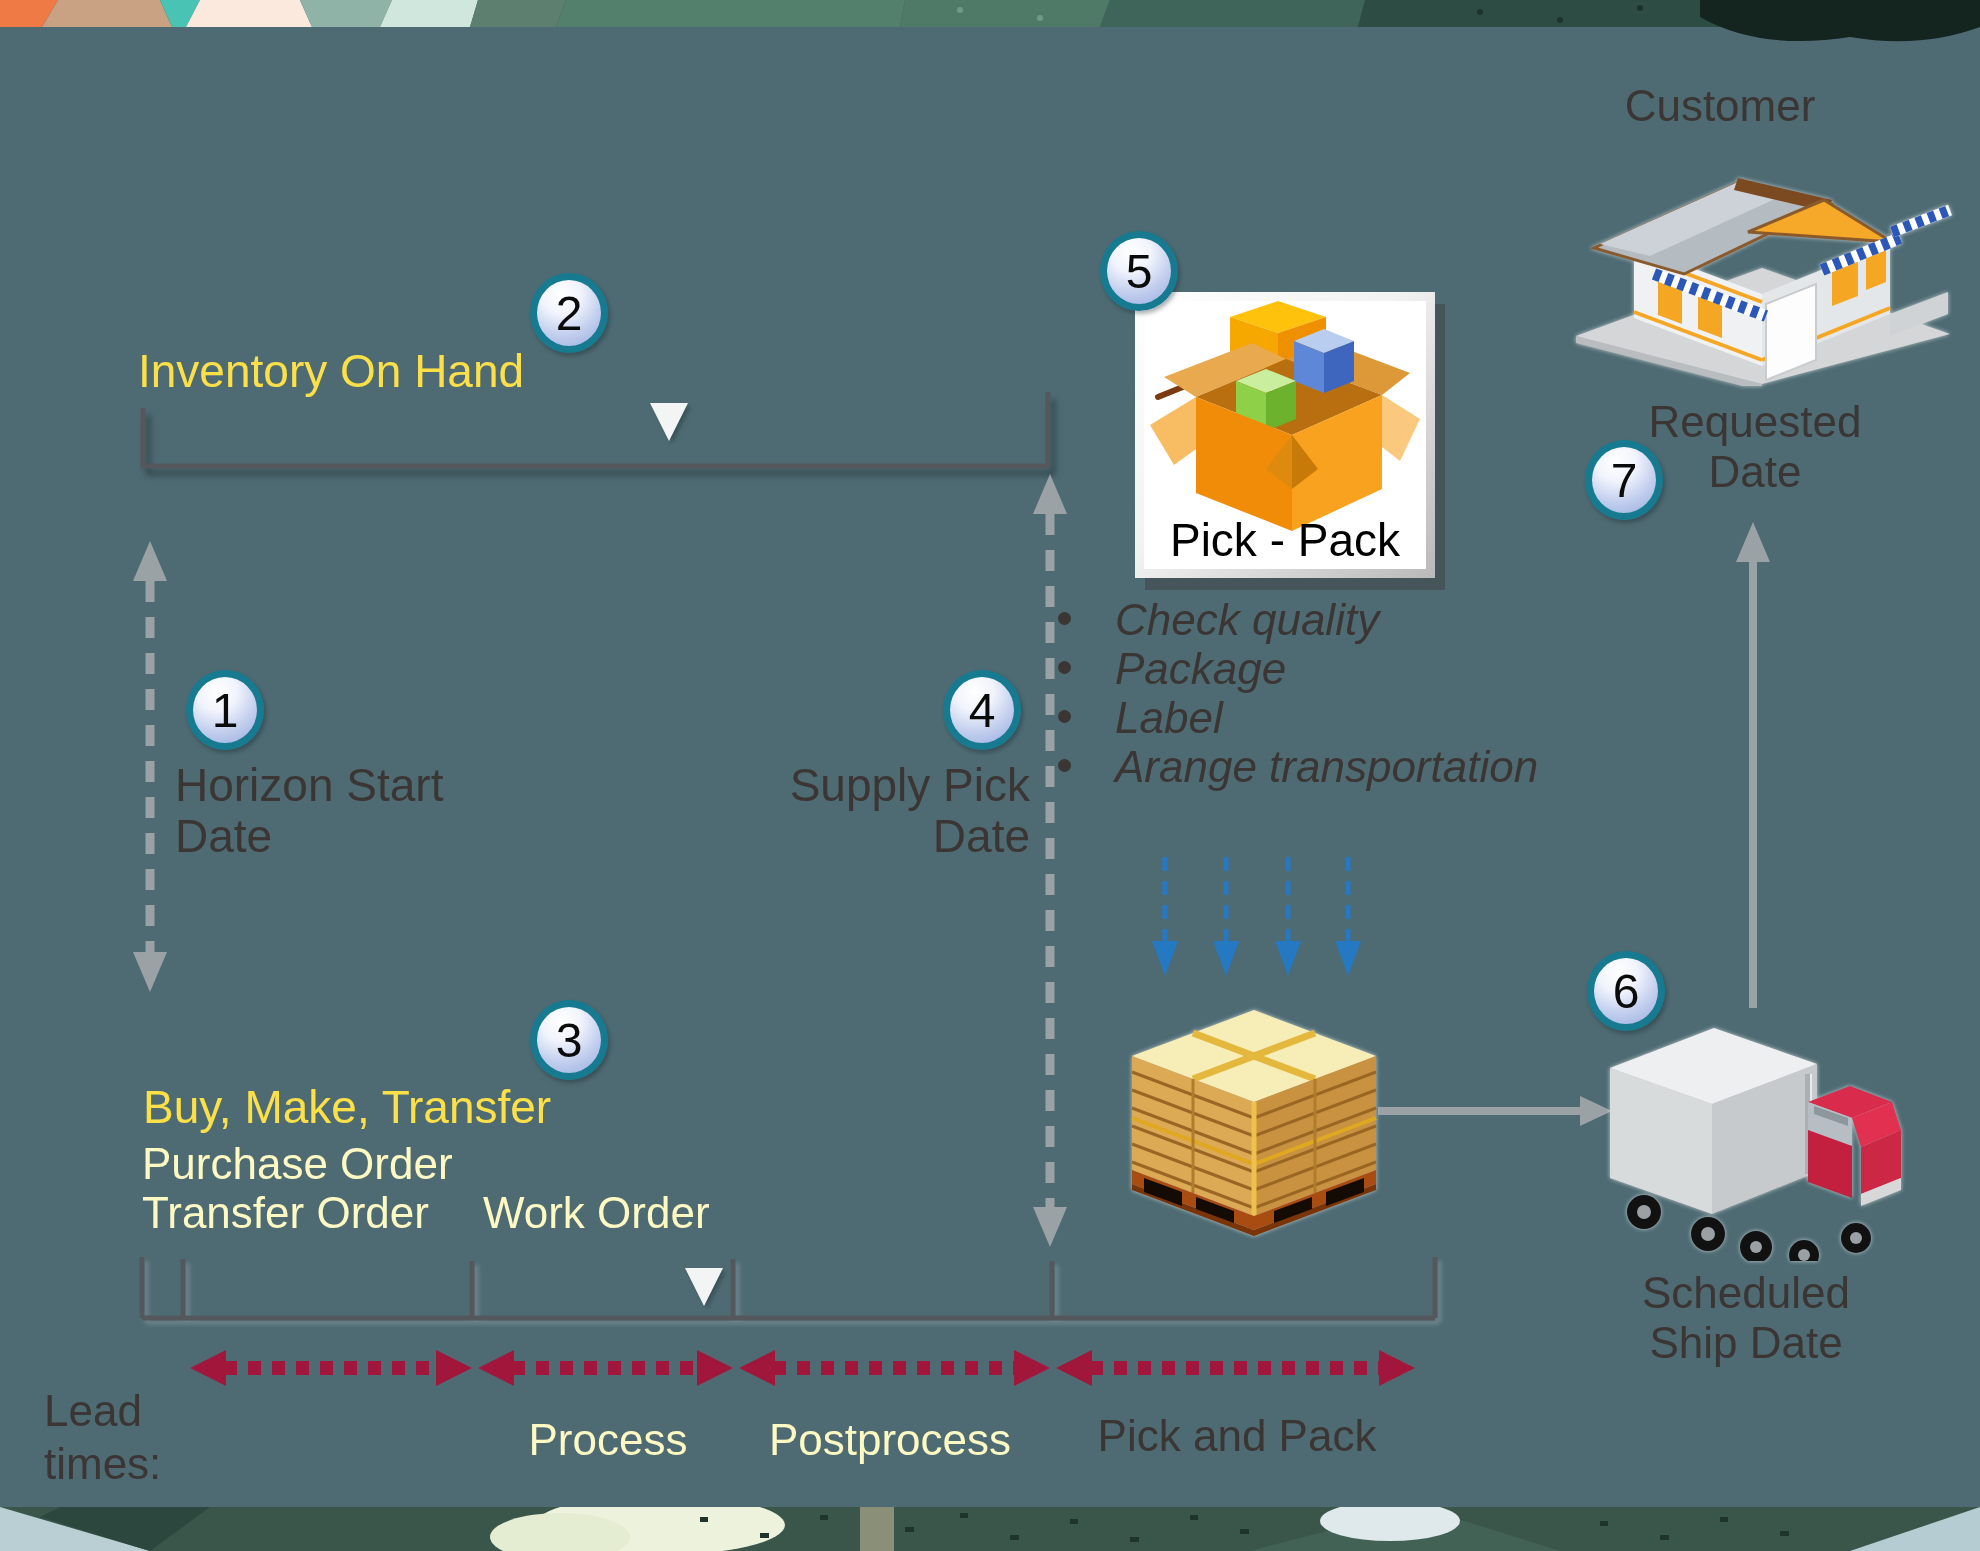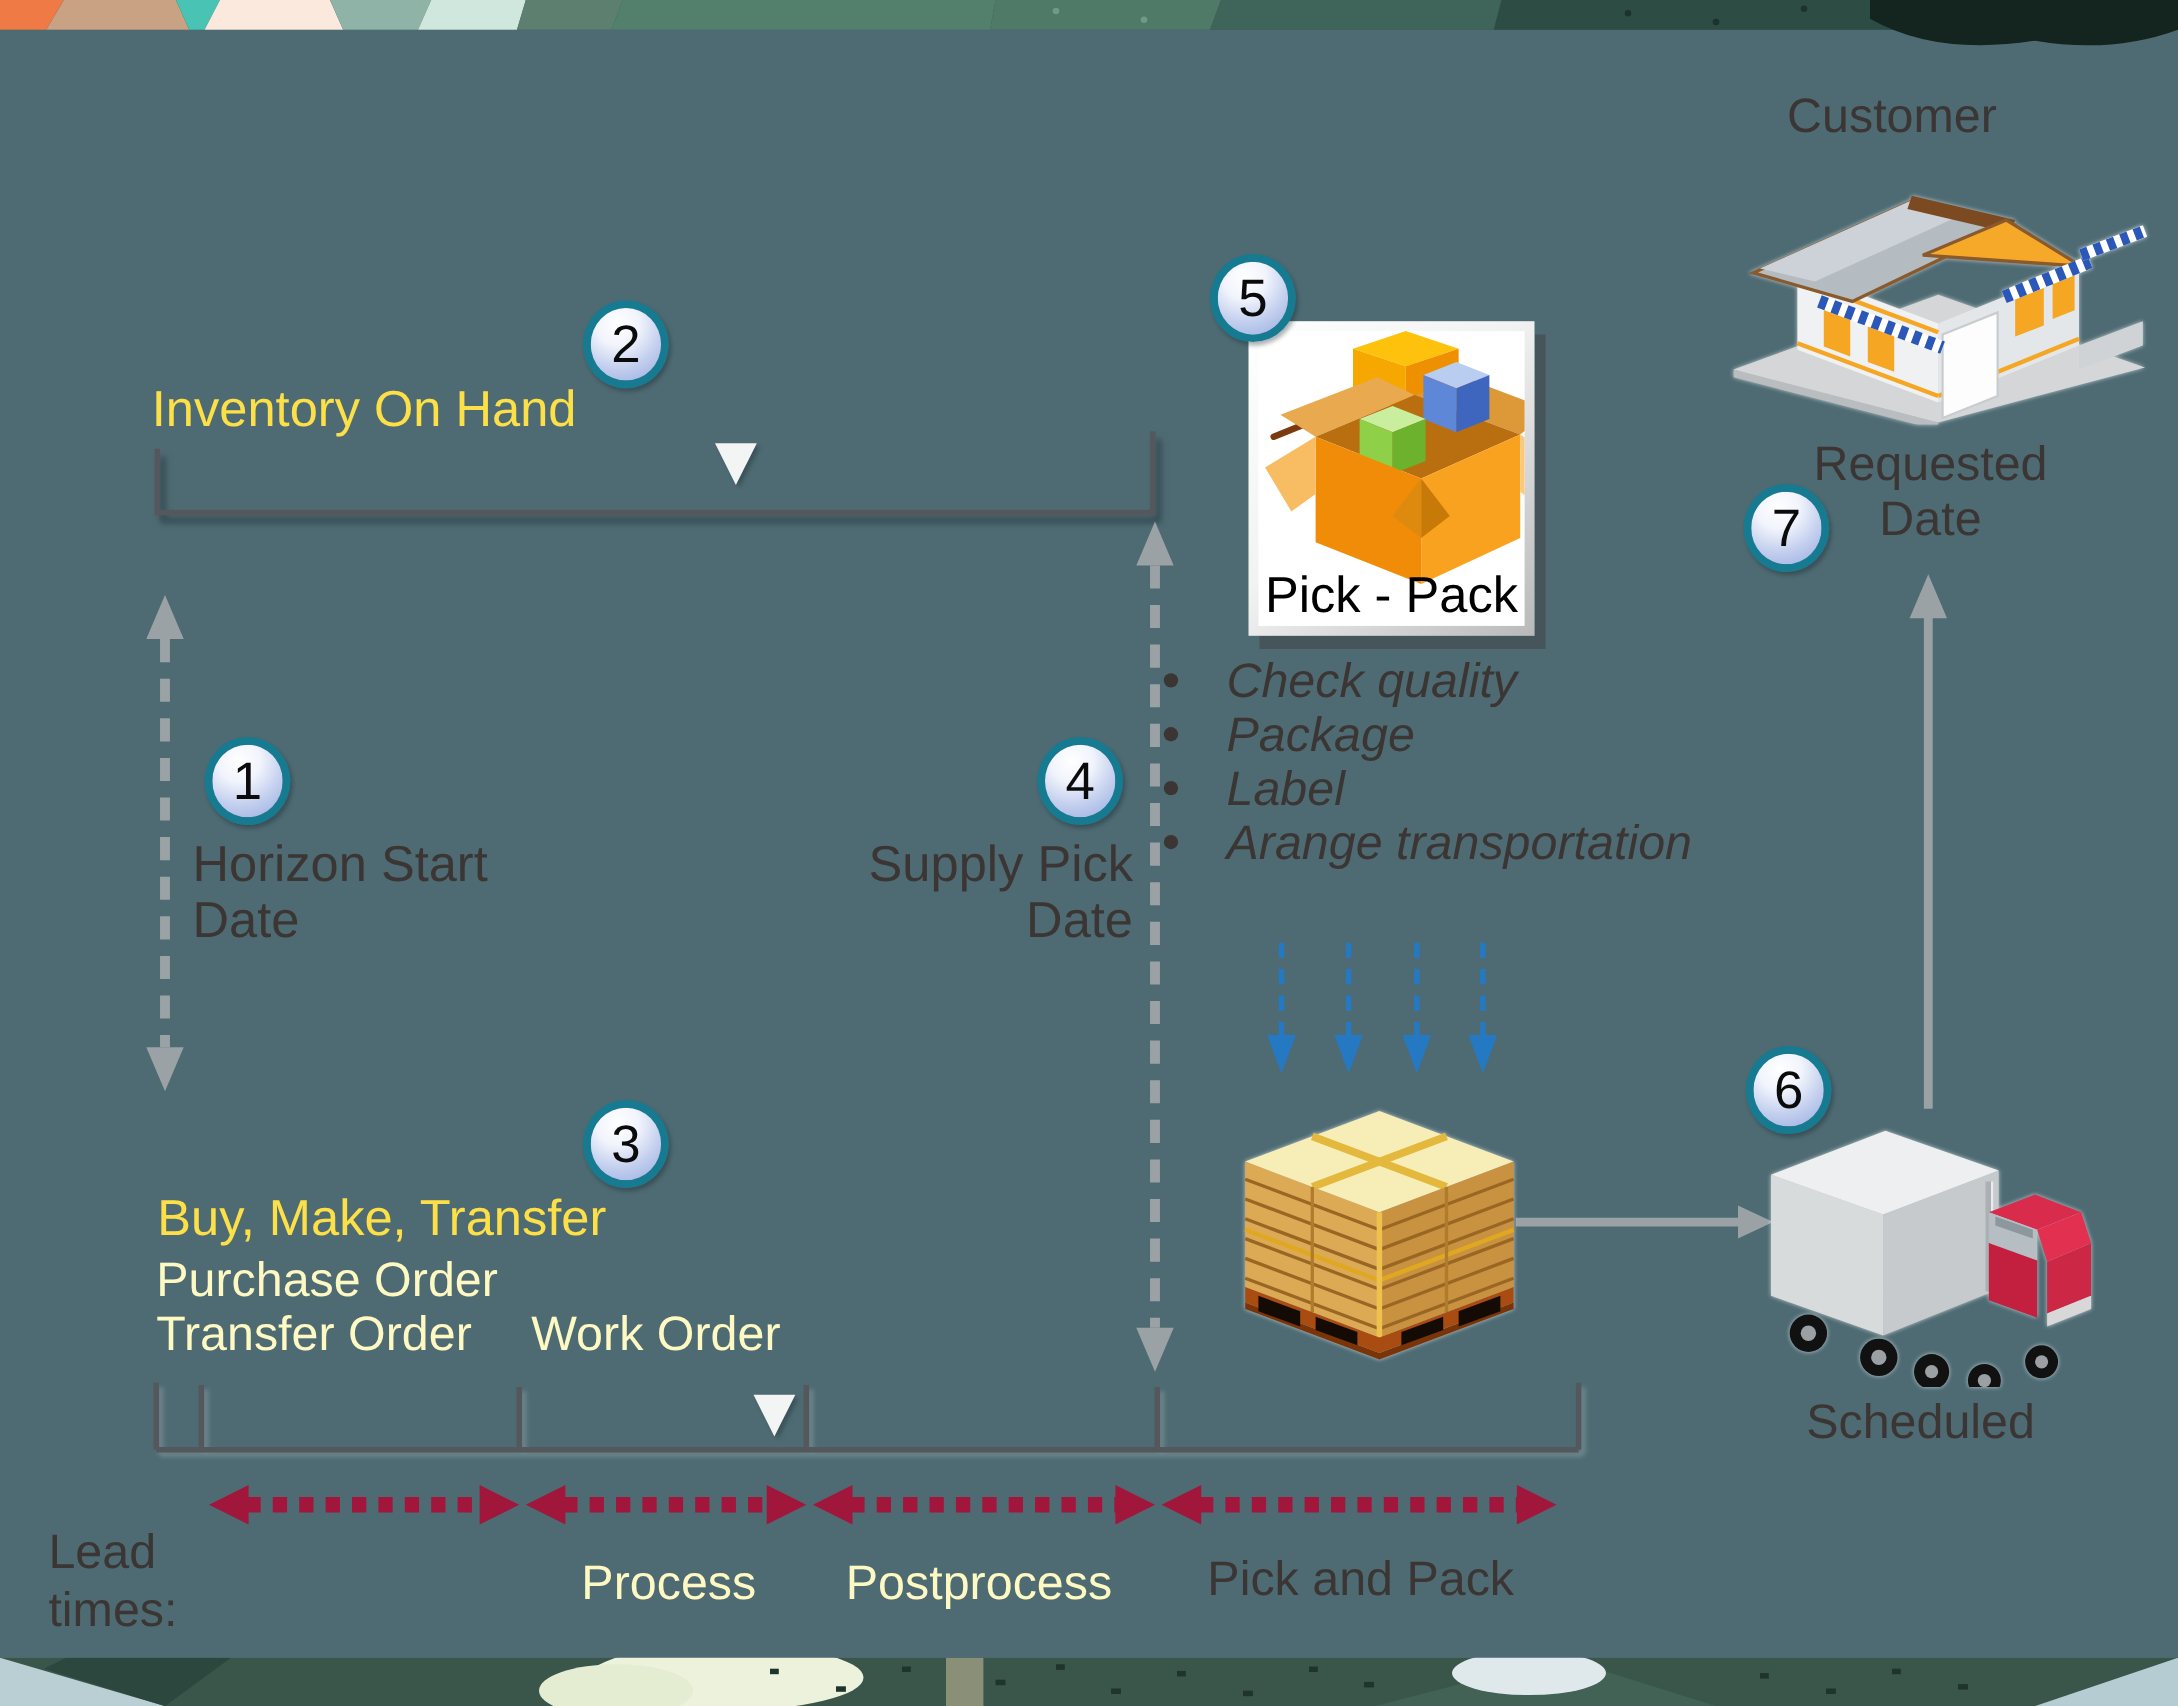--- a/index.html
+++ b/index.html
@@ -20,21 +20,21 @@
   .right{text-align:right;}
   .badge{
     position:absolute;width:64px;height:66px;border-radius:50%;
     border:7px solid #167a90;
     background:radial-gradient(circle at 38% 22%,#ffffff 0%,#f1f4fc 30%,#c3cfee 62%,#96abdf 100%);
     display:flex;align-items:center;justify-content:center;
     font-size:48px;color:#0b0b0b;z-index:30;
     box-shadow:2px 3px 4px rgba(20,30,34,.35);
   }
   .tile{
-    position:absolute;left:1135px;top:292px;width:260px;height:286px;
+    position:absolute;left:1135px;top:292px;width:300px;height:286px;
     background:linear-gradient(135deg,#ffffff 0%,#f2f2f2 45%,#b9b9b9 100%);
     padding:0;box-sizing:border-box;z-index:20;
     box-shadow:10px 12px 0 rgba(62,68,70,.55);
   }
   .tile-inner{
     position:absolute;left:9px;top:9px;right:9px;bottom:9px;background:#ffffff;overflow:hidden;
   }
   .tile-label{
     position:absolute;left:0;right:0;bottom:2px;text-align:center;
     font-size:46px;color:#000;
@@ -205,20 +205,21 @@
 
   <div class="txt t-dark sz44 center" style="left:1570px;top:81px;width:300px">Customer</div>
 
   <div class="txt t-dark sz44 center" style="left:1630px;top:397px;width:250px;line-height:50px">
     <div>Requested</div>
     <div>Date</div>
   </div>
 
   <div class="txt t-dark sz44 center" style="left:1596px;top:1268px;width:300px;line-height:50px">
     <div>Scheduled</div>
+    <div>Ship Date</div>
   </div>
 
   <div class="txt t-dark sz44" style="left:44px;top:1384px;line-height:53px">
     <div>Lead</div>
     <div>times:</div>
   </div>
 
   <div class="txt t-gray sz44 center" style="left:458px;top:1415px;width:300px">Process</div>
   <div class="txt t-gray sz44 center" style="left:740px;top:1415px;width:300px">Postprocess</div>
   <div class="txt t-dark sz44 center" style="left:1087px;top:1411px;width:300px">Pick and Pack</div>

